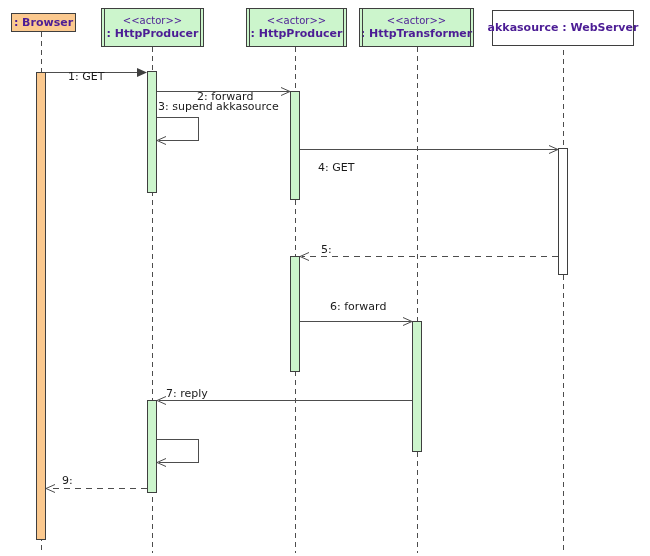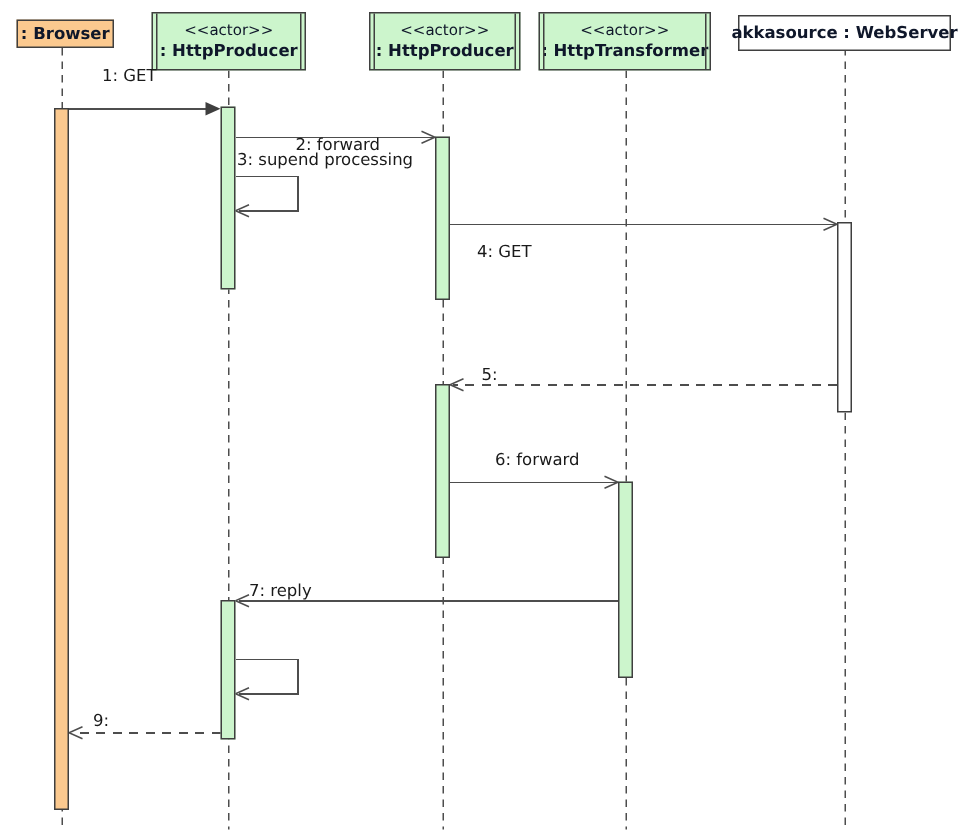--- a/index.html
+++ b/index.html
@@ -16,21 +16,21 @@
   
   .pbox {
     position: absolute;
     box-sizing: border-box;
     border: 1px solid #3f3f3f;
     display: flex;
     flex-direction: column;
     align-items: center;
     justify-content: center;
     text-align: center;
-    color: #0f172a;
+    color: #4c1d95;
   }
   .pbox .pname { font-size: 11px; font-weight: bold; line-height: 14px; white-space: nowrap; }
   .pbox .pstereo { font-size: 10px; line-height: 13px; white-space: nowrap; }
   .pbox.orange { background: #fbc98f; }
   .pbox.plain  { background: #ffffff; }
   .pbox.actor  { background: #ccf5cc; }
   .pbox.actor::before, .pbox.actor::after {
     content: "";
     position: absolute;
     top: 0; bottom: 0;
@@ -135,34 +135,34 @@
   <div class="pbox actor" style="left:246px; top:8px; width:101px; height:39px;">
     <div class="pstereo">&lt;&lt;actor&gt;&gt;</div>
     <div class="pname">: HttpProducer</div>
   </div>
 
   <div class="pbox actor" style="left:359px; top:8px; width:115px; height:39px;">
     <div class="pstereo">&lt;&lt;actor&gt;&gt;</div>
     <div class="pname">: HttpTransformer</div>
   </div>
 
-  <div class="pbox plain" style="left:492px; top:10px; width:142px; height:24px;">
+  <div class="pbox plain" style="left:492px; top:10px; width:142px; height:36px;">
     <div class="pname">akkasource : WebServer</div>
   </div>
 
   <div class="bar orange" style="left:36px;  top:72px;  height:468px;"></div>
   <div class="bar green" style="left:147px; top:71px;  height:122px;"></div>
   <div class="bar green" style="left:290px; top:91px;  height:109px;"></div>
   <div class="bar white" style="left:558px; top:148px; height:127px;"></div>
   <div class="bar green" style="left:290px; top:256px; height:116px;"></div>
   <div class="bar green" style="left:412px; top:321px; height:131px;"></div>
   <div class="bar green" style="left:147px; top:400px; height:93px;"></div>
 
-  <div class="mlabel" style="left:68px;  top:44px;">1: GET</div>
+  <div class="mlabel" style="left:68px;  top:70px;">1: GET</div>
   <div class="mlabel" style="left:197px; top:90px;">2: forward</div>
-  <div class="mlabel" style="left:158px; top:100px;">3: supend processing</div>
+  <div class="mlabel" style="left:158px; top:100px;">3: supend akkasource</div>
   <div class="mlabel" style="left:318px; top:136px;margin-top:25px;">4: GET</div>
   <div class="mlabel" style="left:321px; top:243px;">5:</div>
   <div class="mlabel" style="left:330px; top:300px;">6: forward</div>
   <div class="mlabel" style="left:166px; top:387px;text-align:right;">7: reply</div>
   <div class="mlabel" style="left:62px;  top:474px;">9:</div>
 
 </div>
 
 </body></html>

